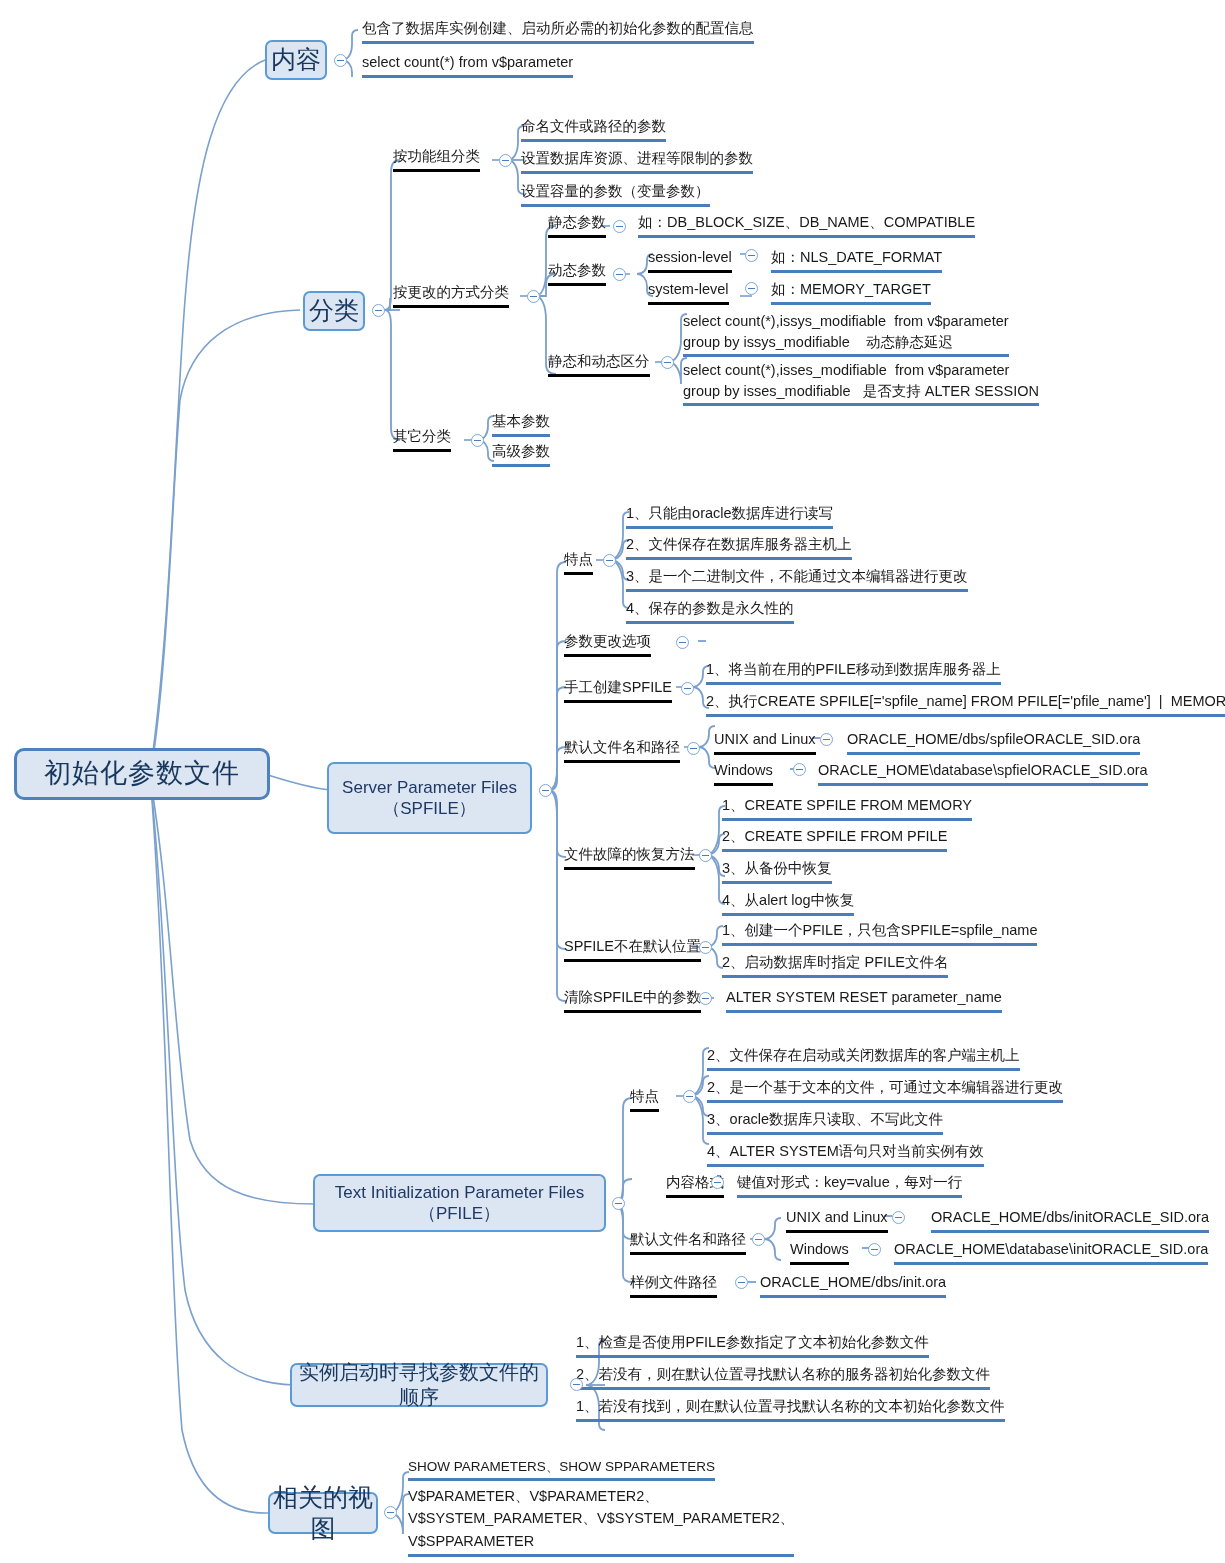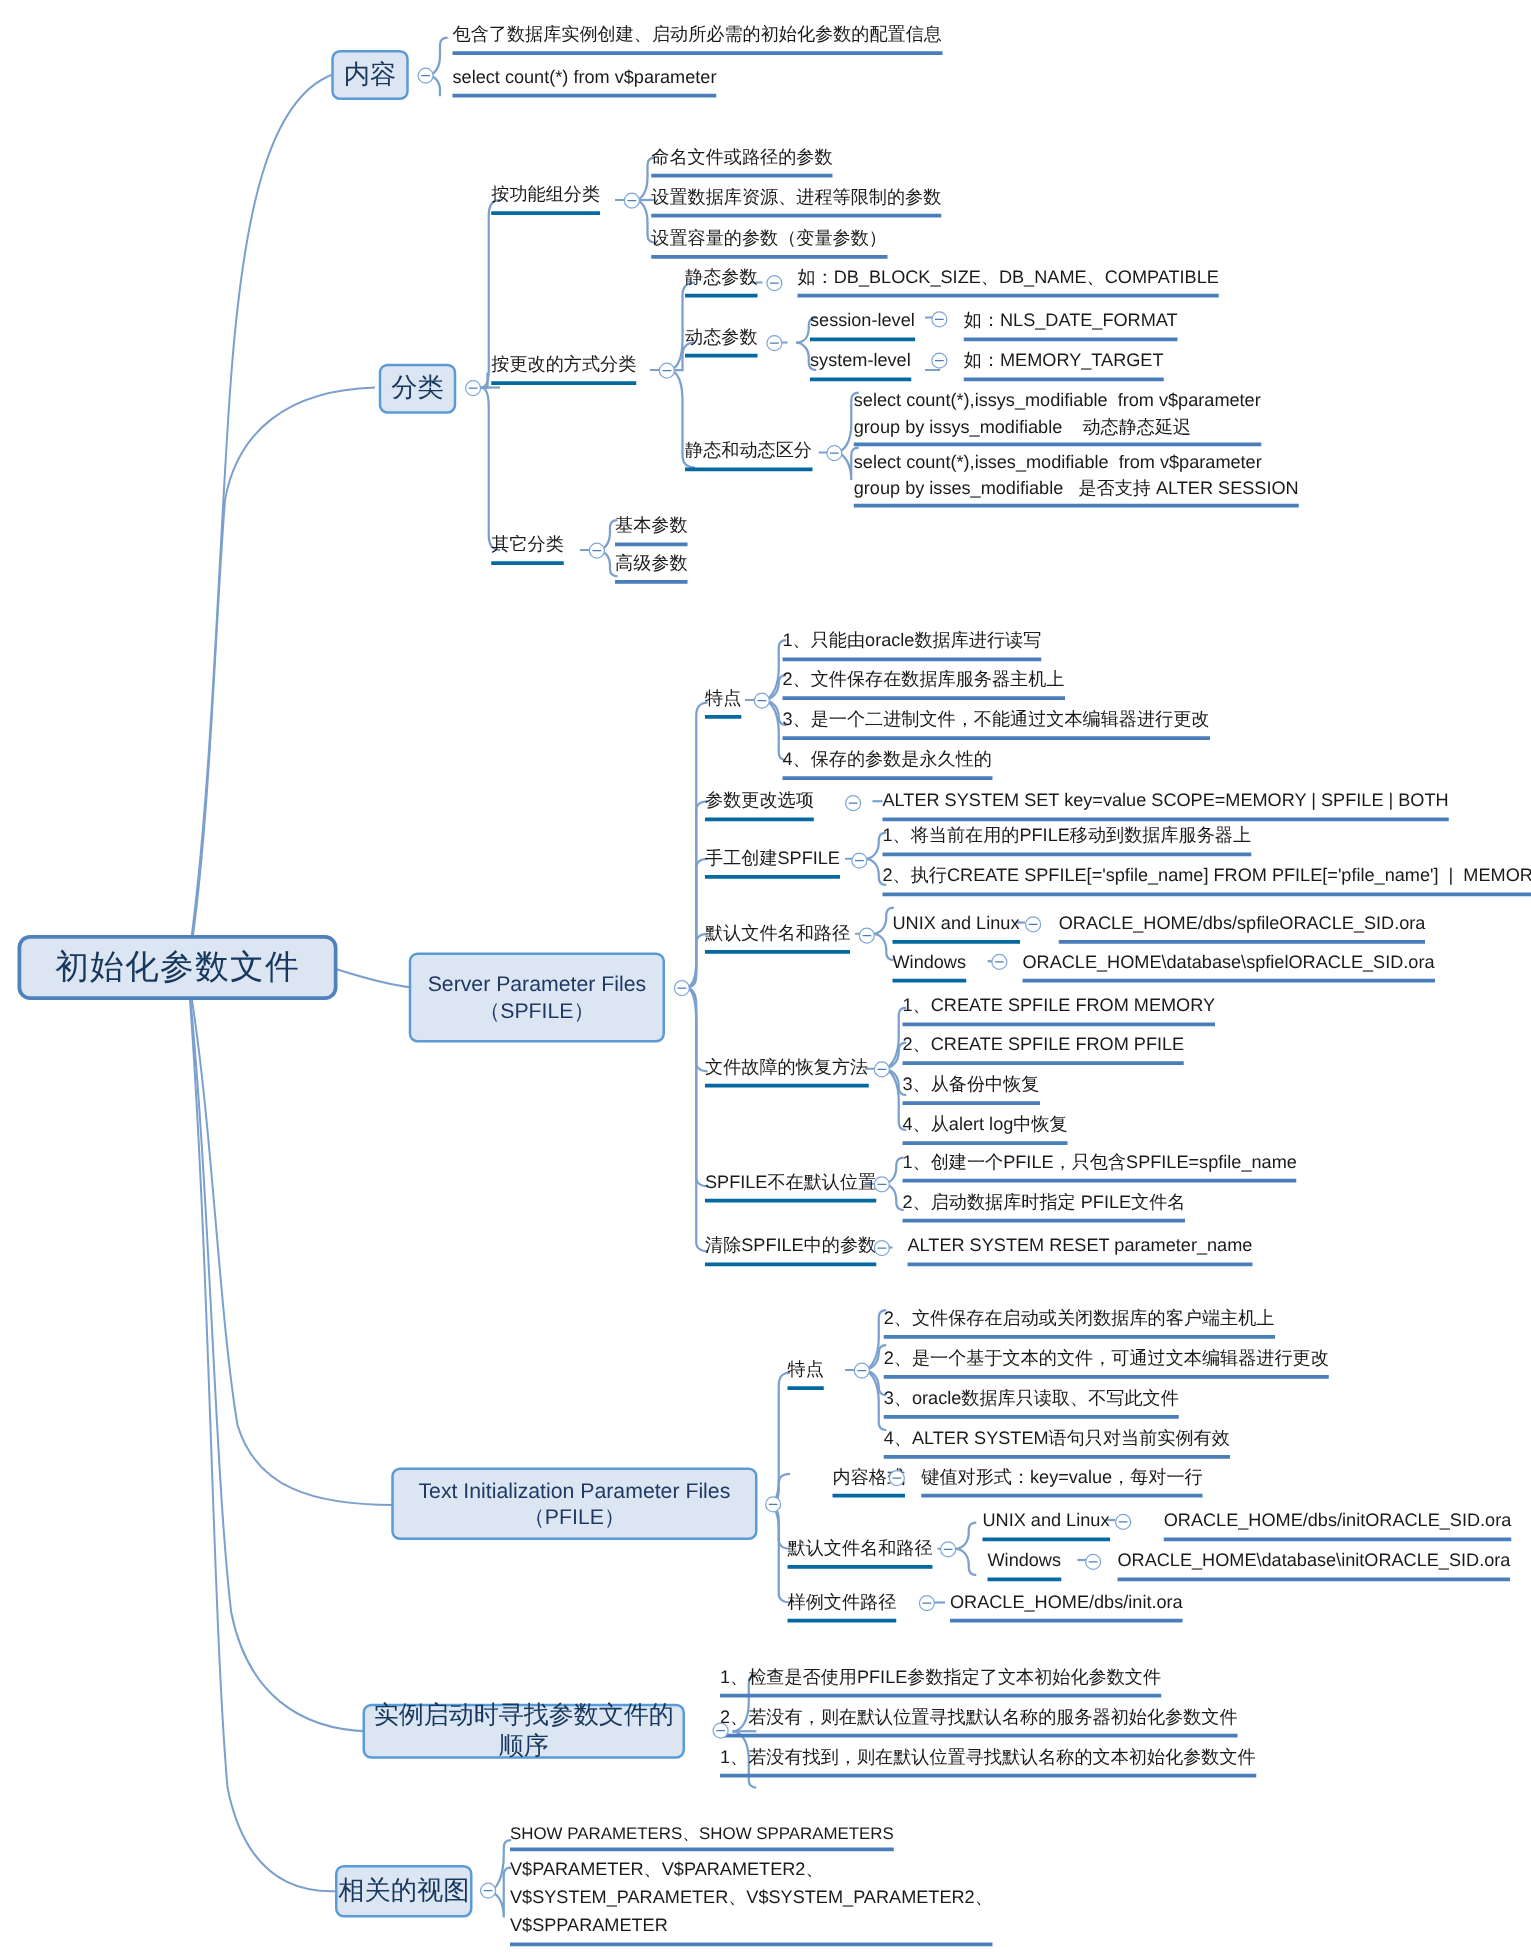--- a/index.html
+++ b/index.html
@@ -36,36 +36,36 @@
     white-space: pre-line;
     z-index: 5;
   }
   .box.root {
     border-width: 3px;
     border-color: #4f81bd;
     border-radius: 10px;
     font-size: 27px;
     letter-spacing: 1px;
   }
-  .box.lvl1 { font-size: 21px; }
+  .box.lvl1 { font-size: 25px; }
   .box.lvl1-en { font-size: 17px; color: #1f3864; }
   
   .u {
     position: absolute;
     color: #1a1a1a;
     font-size: 14.5px;
     line-height: 1.42;
     white-space: pre;
     padding-bottom: 2px;
     border-bottom: 3px solid #4a7ebb;
     z-index: 4;
   }
   .u.sm { font-size: 13.5px; }
   
-  .u.lbl { border-bottom: 3px solid #0369a1; }
+  .u.lbl { border-bottom: 3px solid #000000; }
   
   .tog {
     position: absolute;
     width: 13px; height: 13px;
     border: 1px solid #7da7d9;
     border-radius: 50%;
     background: #ffffff;
     z-index: 6;
   }
   .tog::after {
@@ -293,21 +293,20 @@
 
   <div class="u lbl" style="left:564px; top:549px;">特点</div>
   <div class="tog" style="left:603px; top:554px;"></div>
   <div class="u" style="left:626px; top:503px;">1、只能由oracle数据库进行读写</div>
   <div class="u" style="left:626px; top:534px;">2、文件保存在数据库服务器主机上</div>
   <div class="u" style="left:626px; top:566px;">3、是一个二进制文件，不能通过文本编辑器进行更改</div>
   <div class="u" style="left:626px; top:598px;">4、保存的参数是永久性的</div>
 
   <div class="u lbl" style="left:564px; top:631px;">参数更改选项</div>
   <div class="tog" style="left:676px; top:636px;"></div>
-  <div class="u" style="left:706px; top:631px;">ALTER SYSTEM SET key=value SCOPE=MEMORY | SPFILE | BOTH</div>
 
   <div class="u lbl" style="left:564px; top:677px;">手工创建SPFILE</div>
   <div class="tog" style="left:681px; top:682px;"></div>
   <div class="u" style="left:706px; top:659px;">1、将当前在用的PFILE移动到数据库服务器上</div>
   <div class="u" style="left:706px; top:691px;">2、执行CREATE SPFILE[='spfile_name] FROM PFILE[='pfile_name']  |  MEMORY;</div>
 
   <div class="u lbl" style="left:564px; top:737px;">默认文件名和路径</div>
   <div class="tog" style="left:687px; top:742px;"></div>
   <div class="u lbl" style="left:714px; top:729px;">UNIX and Linux</div>
   <div class="tog" style="left:820px; top:733px;"></div>

